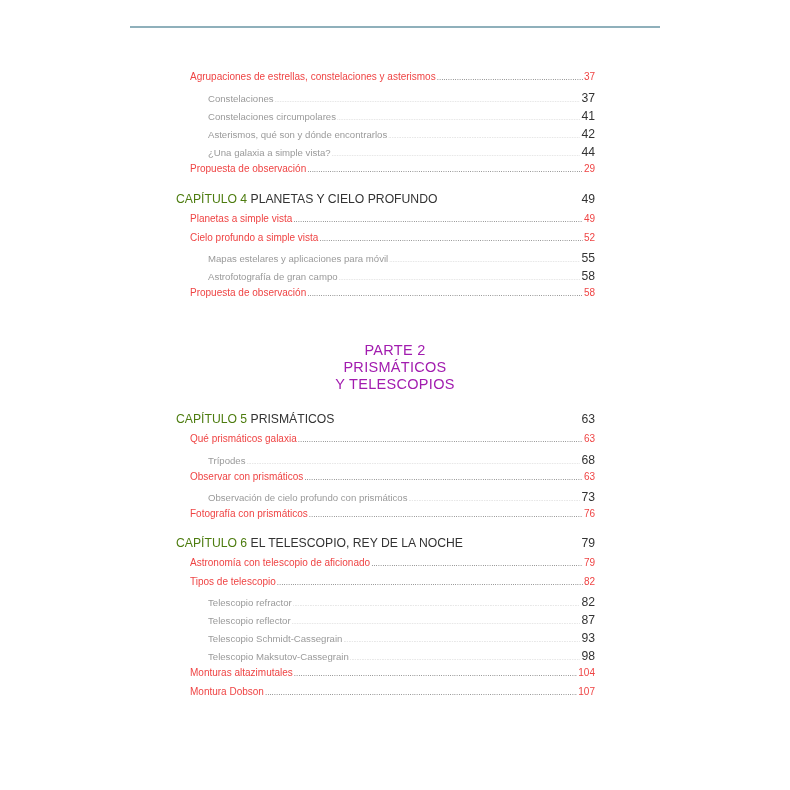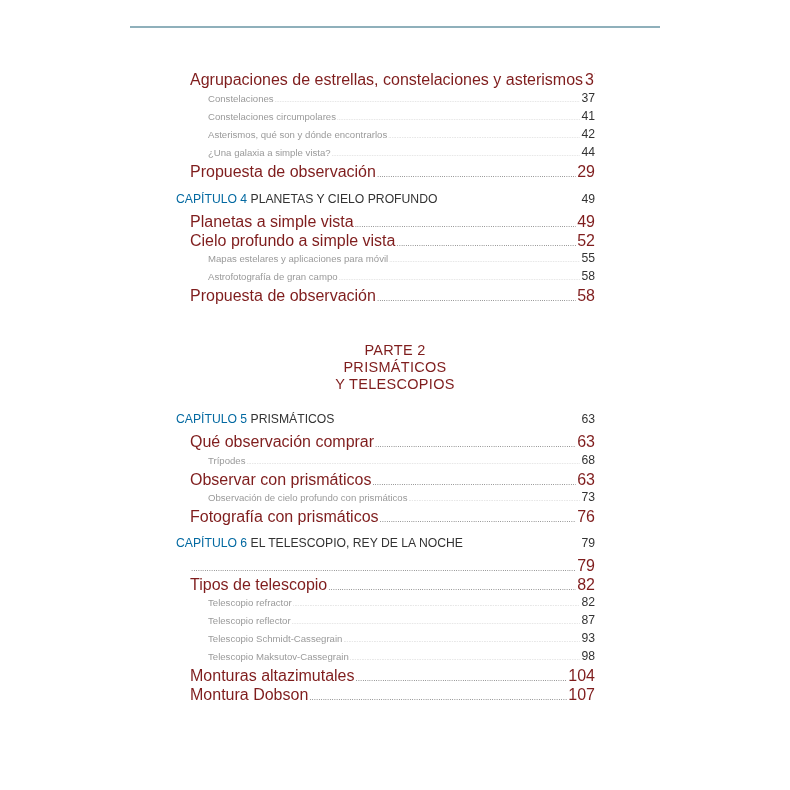--- a/index.html
+++ b/index.html
@@ -4,29 +4,29 @@
 <style>
   html, body { margin:0; padding:0; }
   body { width:790px; height:790px; background:#ffffff; position:relative; overflow:hidden; font-family:"Liberation Sans", sans-serif; color:#3a3a3a; }
   .rule { position:absolute; left:130px; top:26px; width:530px; height:2px; background:#8fb0bb; }
   .toc { position:absolute; left:176px; width:419px; }
   .row { position:absolute; left:0; width:419px; display:flex; align-items:baseline; white-space:nowrap; overflow:hidden; }
   .row .lbl { flex:0 0 auto; }
   .row .dots { flex:1 1 auto; overflow:hidden; margin:0 1px; }
   .row .dots::after { content:"........................................................................................................................................................................................................................................................................................"; letter-spacing:0px; }
   .row .pg { flex:0 0 auto; text-align:left; }
-  .lvl1 { font-size:16px; color:#7f1d1d; padding-left:14px; box-sizing:border-box; }
+  .lvl1 { font-size:10px; color:#ef4444; padding-left:14px; box-sizing:border-box; }
   .lvl1 .dots { color:#555; font-size:8px; }
   .lvl2 { font-size:9.6px; color:#9a9a9a; padding-left:32px; box-sizing:border-box; }
   .lvl2 .dots { color:#b5b5b5; font-size:6px; }
   .lvl2 .pg { color:#333; font-size:12.2px; }
   .chap { font-size:12.2px; color:#333; }
-  .chap .cap { color:#0369a1; }
+  .chap .cap { color:#4d7c0f; }
   .chap .spacer { flex:1 1 auto; }
-  .part { position:absolute; left:130px; width:530px; text-align:center; font-size:14.5px; color:#7f1d1d; line-height:17px; top:342px; letter-spacing:0.3px; }
+  .part { position:absolute; left:130px; width:530px; text-align:center; font-size:14.5px; color:#a21caf; line-height:17px; top:342px; letter-spacing:0.3px; }
 </style>
 </head>
 <body>
 
 <div class="rule"></div>
 
 <div class="toc" style="top:0;">
 
   <div class="row lvl1" style="top:71px">
       <span class="lbl">Agrupaciones de estrellas, constelaciones y asterismos</span>
@@ -81,21 +81,21 @@
       <span class="pg">58</span>
     </div>
   <div class="row lvl1" style="top:287px">
       <span class="lbl">Propuesta de observación</span>
       <span class="dots"></span>
       <span class="pg">58</span>
     </div>
 
   <div class="row chap" style="top:412px"><span class="cap">CAPÍTULO 5</span>&nbsp;<span class="lbl">PRISMÁTICOS</span><span class="spacer"></span><span class="pg">63</span></div>
   <div class="row lvl1" style="top:433px">
-      <span class="lbl">Qué observación comprar</span>
+      <span class="lbl">Qué prismáticos galaxia</span>
       <span class="dots"></span>
       <span class="pg">63</span>
     </div>
   <div class="row lvl2" style="top:453px">
       <span class="lbl">Trípodes</span>
       <span class="dots"></span>
       <span class="pg">68</span>
     </div>
   <div class="row lvl1" style="top:471px">
       <span class="lbl">Observar con prismáticos</span>
@@ -108,20 +108,21 @@
       <span class="pg">73</span>
     </div>
   <div class="row lvl1" style="top:508px">
       <span class="lbl">Fotografía con prismáticos</span>
       <span class="dots"></span>
       <span class="pg">76</span>
     </div>
 
   <div class="row chap" style="top:536px"><span class="cap">CAPÍTULO 6</span>&nbsp;<span class="lbl">EL TELESCOPIO, REY DE LA NOCHE</span><span class="spacer"></span><span class="pg">79</span></div>
   <div class="row lvl1" style="top:557px">
+      <span class="lbl">Astronomía con telescopio de aficionado</span>
       <span class="dots"></span>
       <span class="pg">79</span>
     </div>
   <div class="row lvl1" style="top:576px">
       <span class="lbl">Tipos de telescopio</span>
       <span class="dots"></span>
       <span class="pg">82</span>
     </div>
   <div class="row lvl2" style="top:595px">
       <span class="lbl">Telescopio refractor</span>

